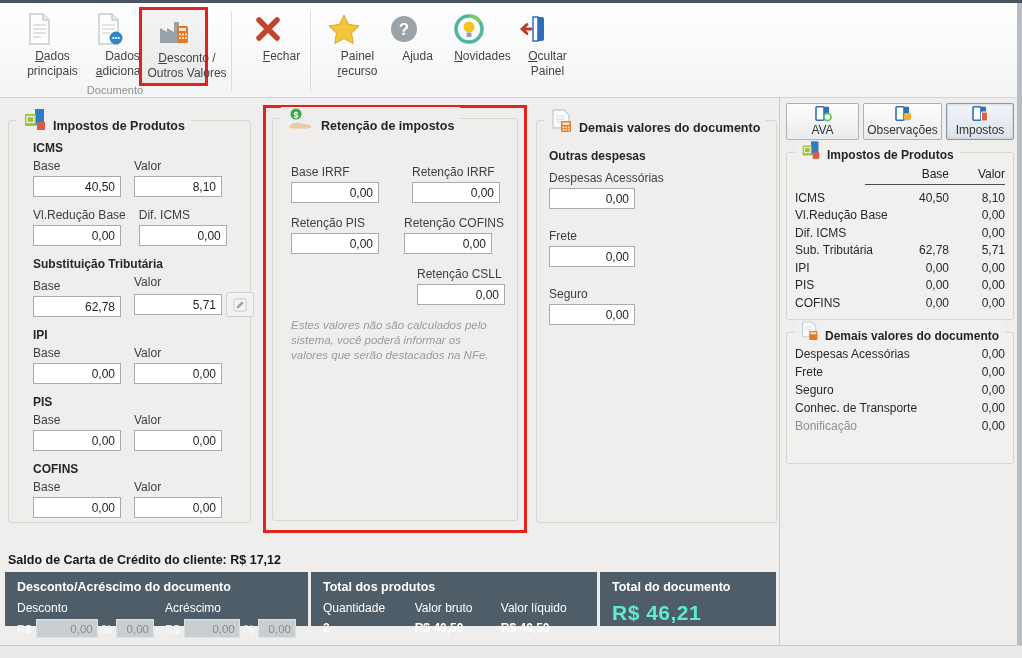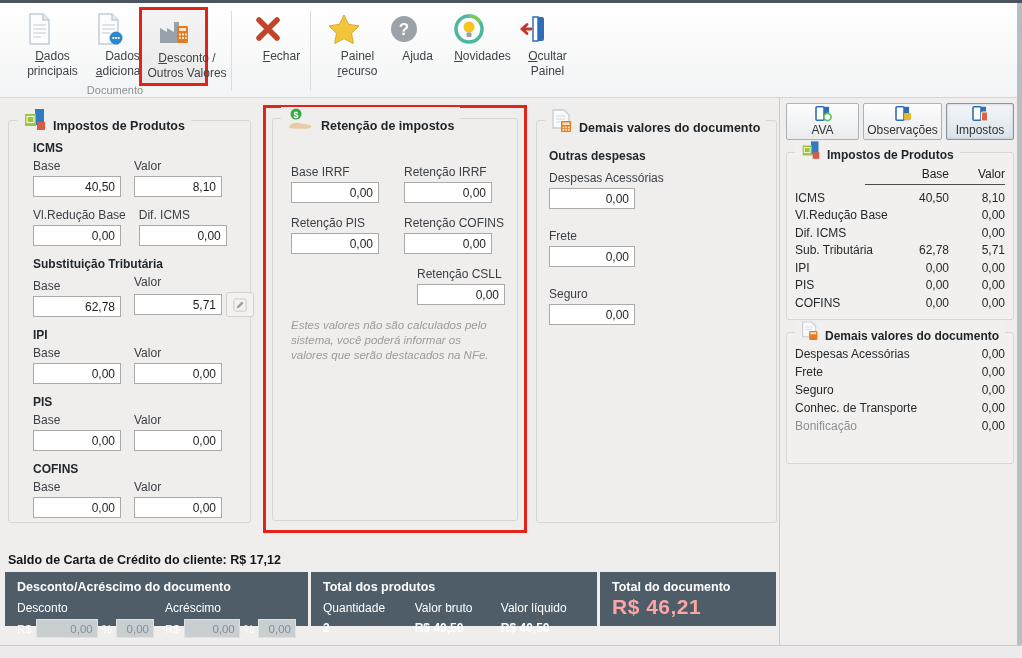--- a/index.html
+++ b/index.html
@@ -64,21 +64,21 @@
   .fp3{left:600px;width:176px;}
   .fp1-labels{display:flex;font-size:12px;margin-top:7px;}
   .fp1-labels .l1{width:148px;}
   .fp1-inputs{display:flex;align-items:center;gap:4px;margin-top:4px;font-size:11.5px;}
   .fp-input{background:#c9ced1;border:1px solid #dde1e3;color:#868e93;text-align:right;font-family:"Liberation Sans",sans-serif;font-size:11.5px;height:19px;padding:0 4px;box-sizing:border-box;}
   .w62{width:62px;} .w38{width:38px;} .w56{width:56px;}
   .fp2-cols{display:flex;margin-top:7px;font-size:12px;}
   .fp2-cols .c1{width:98px;} .fp2-cols .c2{width:92px;} .fp2-cols .c3{width:90px;}
   .fp2-vals{display:flex;margin-top:6px;font-size:12px;font-weight:bold;}
   .fp2-vals .c1{width:98px;} .fp2-vals .c2{width:92px;} .fp2-vals .c3{width:90px;}
-  .total-doc-value{margin-top:1px;font-size:21px;font-weight:bold;color:#fca5a5;letter-spacing:.5px;}
+  .total-doc-value{margin-top:7px;font-size:21px;font-weight:bold;color:#5eead4;letter-spacing:.5px;}
   .statusbar{position:absolute;left:0;top:645px;width:1022px;height:13px;background:#eceaea;border-top:1px solid #cfcdcc;}
 </style>
 </head>
 <body>
 
 <div class="app">
   <div class="top-edge"></div>
   <div class="right-edge"></div>
 
   <div class="toolbar">
@@ -309,21 +309,21 @@
             </svg>
         </span>
         <span class="t">Retenção de impostos</span>
       </div>
 
       <div class="pair-row">
         <div class="field" style="width:88px;">
           <span class="f-label">Base IRRF</span>
           <input class="f-input" readonly="" value="0,00" style="">
         </div>
-        <div class="field" style="margin-left:12px;">
+        <div class="field" style="margin-left:20px;">
           <span class="f-label">Retenção IRRF</span>
           <input class="f-input" readonly="" value="0,00" style="">
         </div>
       </div>
 
       <div class="pair-row">
         <div class="field" style="width:88px;">
           <span class="f-label">Retenção PIS</span>
           <input class="f-input" readonly="" value="0,00" style="">
         </div>

